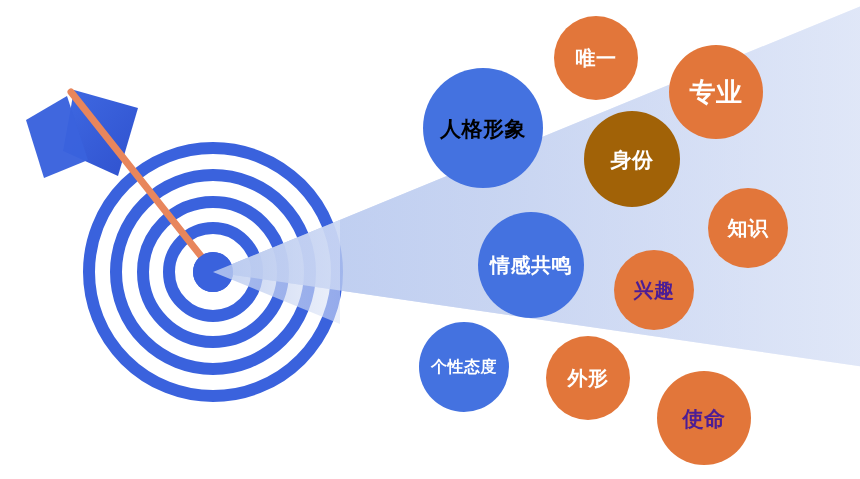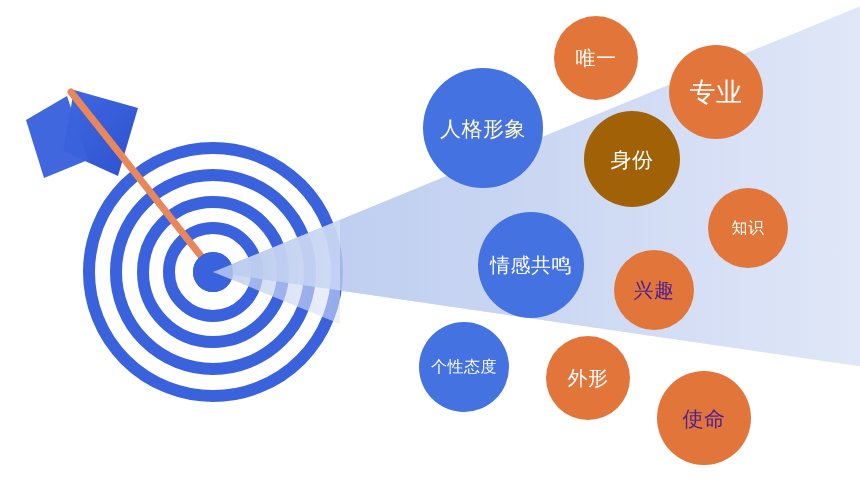--- a/index.html
+++ b/index.html
@@ -34,21 +34,21 @@
     color: #ffffff;
     letter-spacing: 0.5px;
     text-align: center;
     line-height: 1;
     box-sizing: border-box;
     user-select: none;
   }
   .bubble-label {
     display: block;
     white-space: nowrap;
-    font-weight: 400;
+    font-weight: 700;
   }
 </style>
 </head>
 <body>
 
 <div id="stage">
 
   <svg id="art" viewBox="0 0 860 479" xmlns="http://www.w3.org/2000/svg">
     <defs>
       <linearGradient id="beamGrad" x1="0" y1="0" x2="1" y2="0">
@@ -91,40 +91,40 @@
       <g>
         <line x1="71" y1="92" x2="216" y2="275" stroke="#E8865C" stroke-width="7" stroke-linecap="round"></line>
       </g>
 
       <circle cx="213" cy="272" r="20" fill="#3A62DD"></circle>
       <polygon points="213,272 340,220 340,324" fill="url(#beamGrad)" opacity="0.9"></polygon>
     </g>
   </svg>
 
   <div id="bubbles">
-      <div class="bubble" style="left: 423px; top: 68px; width: 120px; height: 120px; background: rgb(68, 114, 224); color: #fef9c3;">
+      <div class="bubble" style="left: 423px; top: 68px; width: 120px; height: 120px; background: rgb(68, 114, 224); color: #000000;">
         <span class="bubble-label" style="font-size: 21px;">人格形象</span>
       </div>
       <div class="bubble" style="left: 478px; top: 212px; width: 106px; height: 106px; background: rgb(68, 114, 224); color: rgb(255, 255, 255);">
         <span class="bubble-label" style="font-size: 20px;">情感共鸣</span>
       </div>
       <div class="bubble" style="left: 419px; top: 322px; width: 90px; height: 90px; background: rgb(68, 114, 224); color: rgb(255, 255, 255);">
         <span class="bubble-label" style="font-size: 16px;">个性态度</span>
       </div>
       <div class="bubble" style="left: 554px; top: 16px; width: 84px; height: 84px; background: rgb(226, 118, 58); color: rgb(255, 255, 255);">
         <span class="bubble-label" style="font-size: 20px;">唯一</span>
       </div>
       <div class="bubble" style="left: 669px; top: 45px; width: 94px; height: 94px; background: rgb(226, 118, 58); color: rgb(255, 255, 255);">
         <span class="bubble-label" style="font-size: 26px;">专业</span>
       </div>
       <div class="bubble" style="left: 584px; top: 111px; width: 96px; height: 96px; background: #a16207; color: rgb(255, 255, 255);">
         <span class="bubble-label" style="font-size: 21px;">身份</span>
       </div>
       <div class="bubble" style="left: 708px; top: 188px; width: 80px; height: 80px; background: rgb(226, 118, 58); color: rgb(255, 255, 255);">
-        <span class="bubble-label" style="font-size: 16px;">知识</span>
+        <span class="bubble-label" style="font-size: 20px;">知识</span>
       </div>
       <div class="bubble" style="left: 614px; top: 250px; width: 80px; height: 80px; background: rgb(226, 118, 58); color: #4c1d95;">
         <span class="bubble-label" style="font-size: 20px;">兴趣</span>
       </div>
       <div class="bubble" style="left: 546px; top: 336px; width: 84px; height: 84px; background: rgb(226, 118, 58); color: rgb(255, 255, 255);">
         <span class="bubble-label" style="font-size: 20px;">外形</span>
       </div>
       <div class="bubble" style="left: 657px; top: 371px; width: 94px; height: 94px; background: rgb(226, 118, 58); color: #4c1d95;">
         <span class="bubble-label" style="font-size: 21px;">使命</span>
       </div>

